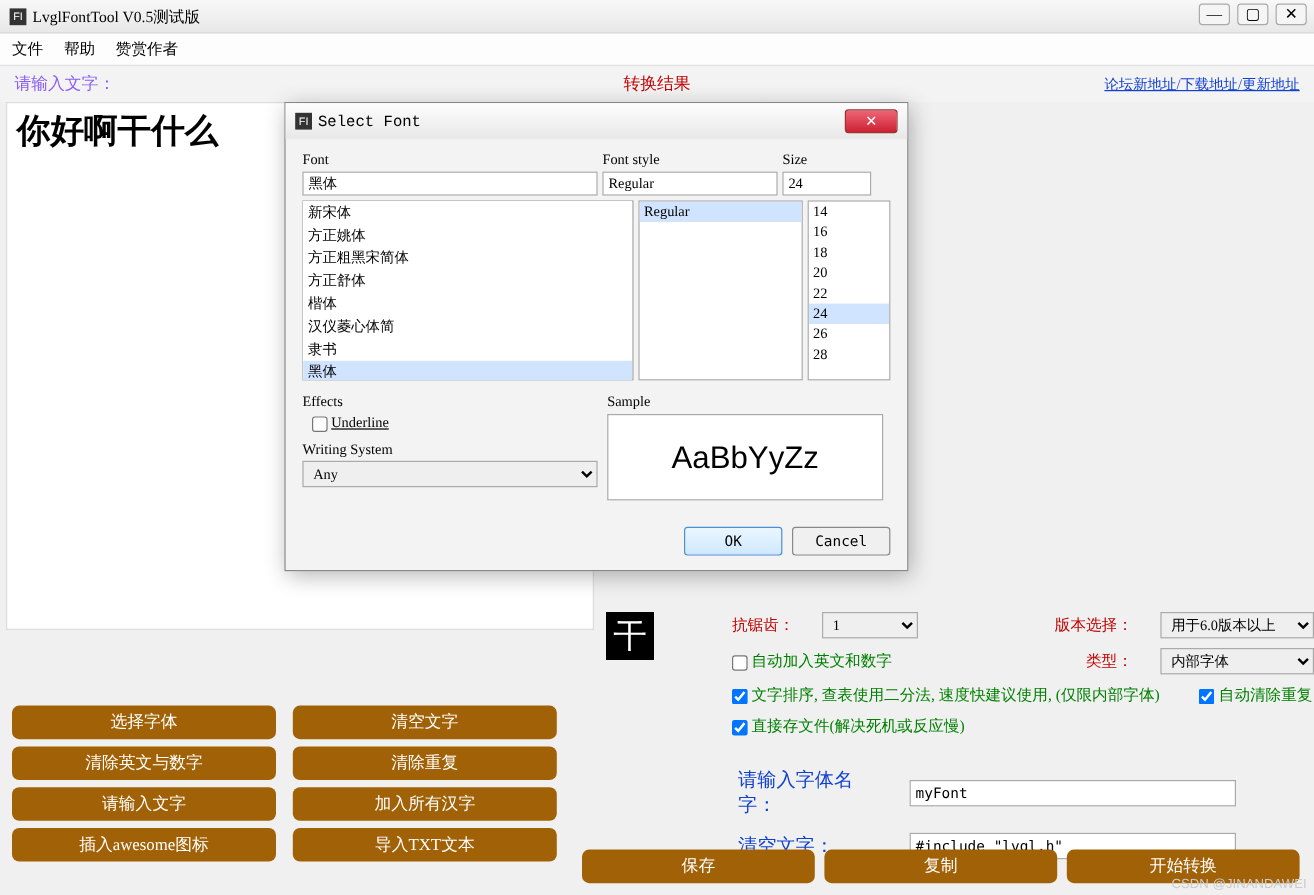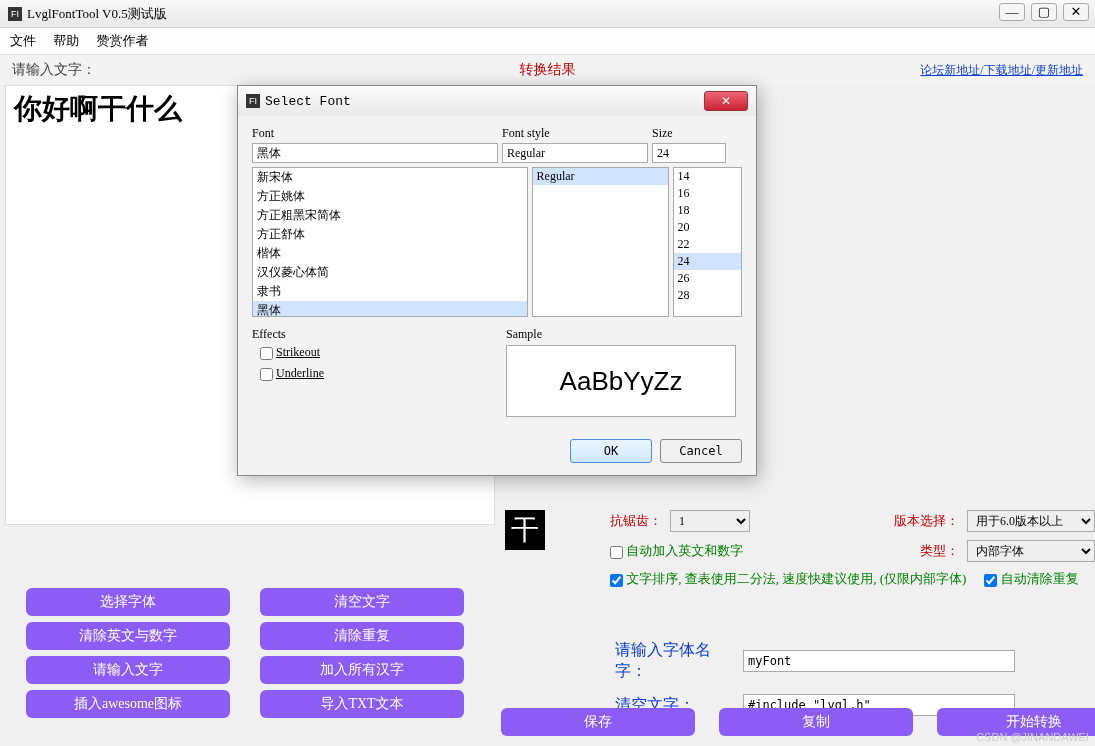--- a/index.html
+++ b/index.html
@@ -8,40 +8,40 @@
 .title-bar { display: flex; align-items: center; padding: 4px 8px; background: linear-gradient(#f8f8f8,#e8e8e8); border-bottom: 1px solid #d0d0d0; height: 28px; }
 .title-bar .app-icon { width: 14px; height: 14px; background: #333; color: #fff; font-size: 9px; display: flex; align-items: center; justify-content: center; margin-right: 5px; font-family: sans-serif; }
 .title-bar .title { font-size: 13px; }
 .win-ctrl { position: absolute; right: 6px; top: 3px; display: flex; gap: 6px; }
 .win-ctrl span { border: 1px solid #aaa; border-radius: 3px; width: 26px; height: 18px; display: flex; align-items: center; justify-content: center; font-size: 13px; background: #f5f5f5; }
 
 .menu-bar { background: #fdfdfd; border-bottom: 1px solid #e0e0e0; padding: 4px 10px; font-size: 13px; }
 .menu-bar span { margin-right: 14px; }
 
 .top-labels { display: flex; align-items: center; padding: 6px 12px; font-size: 14px; height: 30px; background: #f3f3f3; }
-.top-labels .left { color: #404040; }
+.top-labels .left { color: #8b5cf6; }
 .top-labels .center { color: #c00000; position: absolute; left: 50%; transform: translateX(-50%); }
 .top-labels .right { margin-left: auto; color: #1040d0; font-size: 12px; text-decoration: underline; }
 
 .main { display: flex; height: 440px; }
 .input-pane { width: 490px; background: #fff; border: 1px solid #ddd; margin-left: 5px; }
 .input-text { font-family: "SimHei","Microsoft YaHei",sans-serif; font-size: 28px; font-weight: bold; padding: 4px 8px; }
 
 .preview { position: absolute; left: 505px; top: 510px; width: 40px; height: 40px; background: #000; color: #fff; font-size: 28px; display: flex; align-items: center; justify-content: center; font-family: "SimHei",sans-serif; }
 
 .settings { position: absolute; left: 610px; top: 510px; width: 485px; font-size: 13px; }
-.row { display: flex; align-items: center; margin-bottom: 8px; gap: 8px; }
+.row { display: flex; align-items: center; margin-bottom: 8px; gap: 23px; }
 .lbl-red { color: #c00000; }
 .lbl-blue { color: #1040d0; }
 .lbl-green { color: #008000; }
 select,input[type=text] { border: 1px solid #aaa; padding: 2px 4px; font-size: 12px; font-family: inherit; }
 input[type=text] { height: 22px; }
 input[type=checkbox] { vertical-align: middle; }
 
-.pink-btn { background: #8b5cf6; color: #fff; border: none; border-radius: 6px; padding: 5px 0; font-size: 14px; cursor: pointer; margin-left: 16px; }
+.pink-btn { background: #a16207; color: #fff; border: none; border-radius: 6px; padding: 5px 0; font-size: 14px; cursor: pointer; }
 .btn-grid { position: absolute; left: 10px; top: 588px; display: grid; grid-template-columns: 220px 220px; gap: 6px 14px; }
 .btn-bottom { position: absolute; left: 485px; top: 708px; display: flex; gap: 8px; }
 .btn-bottom .pink-btn { width: 194px; }
 
 .field-rows { position: absolute; left: 615px; top: 640px; }
 .field-rows .row { margin-bottom: 12px; }
 .field-rows input { width: 272px; font-family: monospace; }
 
 
 .dialog { position: absolute; left: 237px; top: 85px; width: 520px; background: #f3f3f3; border: 1px solid #888; box-shadow: 2px 4px 18px rgba(0,0,0,.3); }
@@ -125,20 +125,23 @@
   <div class="row">
     <label class="lbl-green"><input type="checkbox" style=""> <span>自动加入英文和数字</span></label>
     <span style="flex:1"></span>
     <span class="lbl-red">类型：</span>
     <select style="width:128px"><option>内部字体</option></select>
   </div>
   <div class="row">
     <label class="lbl-green"><input type="checkbox" checked="" style=""> <span>文字排序, 查表使用二分法, 速度快建议使用, (仅限内部字体)</span></label>
     <label class="lbl-green" style="margin-left:10px"><input type="checkbox" checked="" style=""> <span>自动清除重复</span></label>
   </div>
+  <div class="row">
+    <label class="lbl-green"><input type="checkbox" checked="" style=""> <span>直接存文件(解决死机或反应慢)</span></label>
+  </div>
 </div>
 
 <div class="btn-grid">
   <button class="pink-btn">选择字体</button>
   <button class="pink-btn">清空文字</button>
   <button class="pink-btn">清除英文与数字</button>
   <button class="pink-btn">清除重复</button>
   <button class="pink-btn">请输入文字</button>
   <button class="pink-btn">加入所有汉字</button>
   <button class="pink-btn">插入awesome图标</button>
@@ -200,22 +203,25 @@
           <div>20</div>
           <div>22</div>
           <div class="sel">24</div>
           <div>26</div>
           <div>28</div>
         </div>
     </div>
     <div class="eff-sample">
       <div class="eff-box">
         <div>Effects</div>
-        <div class="eff"><label><input type="checkbox" style=""> <span style="text-decoration:underline">Strikeout</span></label></div>
         <div class="eff"><label><input type="checkbox" style=""> <span style="text-decoration:underline">Underline</span></label></div>
+        <div class="wsys">
+          <div>Writing System</div>
+          <select><option>Any</option></select>
+        </div>
       </div>
       <div class="samp-box">
         <div class="samp-label">Sample</div>
         <div class="sample-area">AaBbYyZz</div>
       </div>
     </div>
   </div>
   <div class="dlg-btns">
     <button class="ok-btn">OK</button>
     <button class="cancel-btn">Cancel</button>

